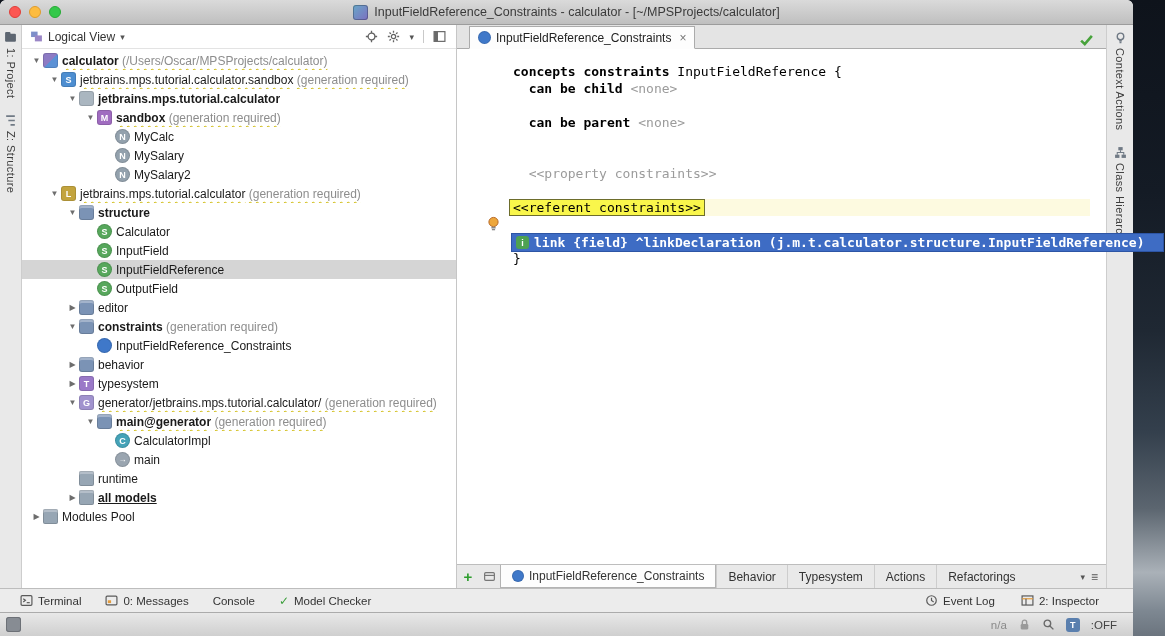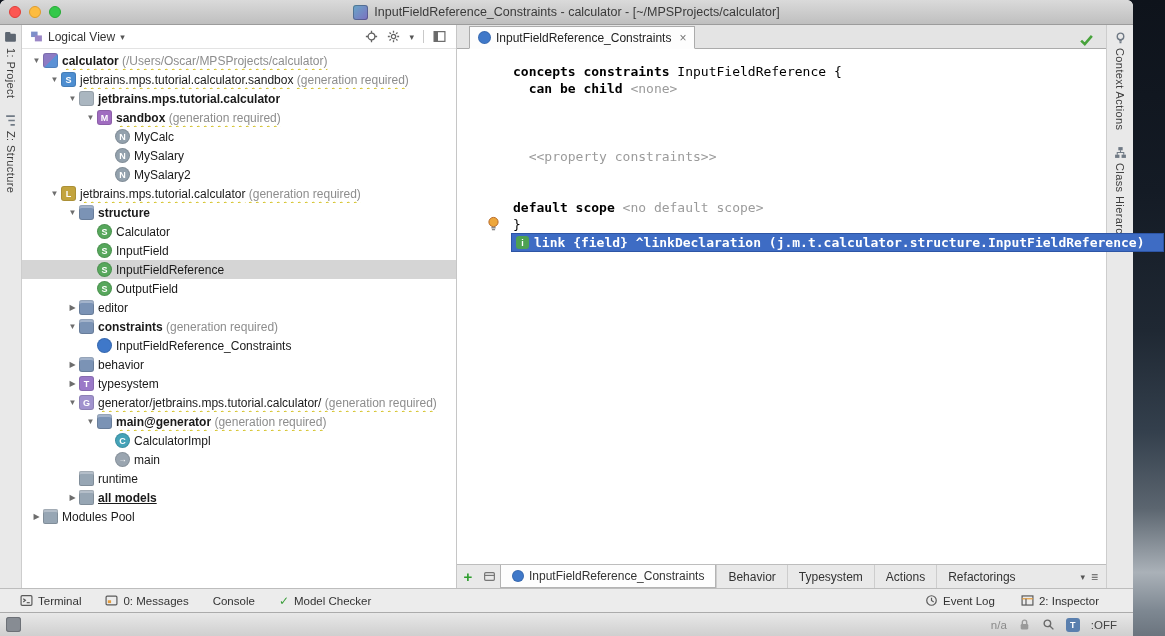--- a/index.html
+++ b/index.html
@@ -301,24 +301,26 @@
           <span class="etab-close">×</span>
         </div>
       </div>
       <svg class="check-ok" width="15" height="14" viewBox="0 0 14 13">
           <path d="M2 7l3.4 3.4L12 2.6" stroke="#48a33c" stroke-width="2.4" fill="none"></path>
         </svg>
       <div class="code">
           <div class="cline"><span class="seg-kw">concepts constraints</span><span class="seg-p"> InputFieldReference {</span></div>
           <div class="cline"><span class="seg-p">  </span><span class="seg-kw">can be child</span><span class="seg-p"> </span><span class="seg-dim">&lt;none&gt;</span></div>
           <div class="cline"></div>
+          <div class="cline"><span class="seg-p">  </span><span class="seg-kw">can be parent</span><span class="seg-p"> </span><span class="seg-dim">&lt;none&gt;</span></div>
           <div class="cline"></div>
           <div class="cline"></div>
           <div class="cline"><span class="seg-p">  </span><span class="seg-dim">&lt;&lt;property constraints&gt;&gt;</span></div>
           <div class="cline"></div>
+          <div class="cline hl-line"><span class="seg-hl">&lt;&lt;referent constraints&gt;&gt;</span></div>
           <div class="cline"></div>
           <div class="cline"><span class="seg-kw">default scope</span><span class="seg-p"> </span><span class="seg-dim">&lt;no default scope&gt;</span></div>
           <div class="cline"><span class="seg-p">}</span></div>
         </div>
 
       <div class="bottom-tabs">
         <span class="bt-plus">+</span>
         <span class="bt-listicon">
           <svg width="13" height="13" viewBox="0 0 12 12">
               <rect x="1.5" y="2.5" width="9" height="7" rx="1" fill="none" stroke="#777" stroke-width="1.1"></rect>

